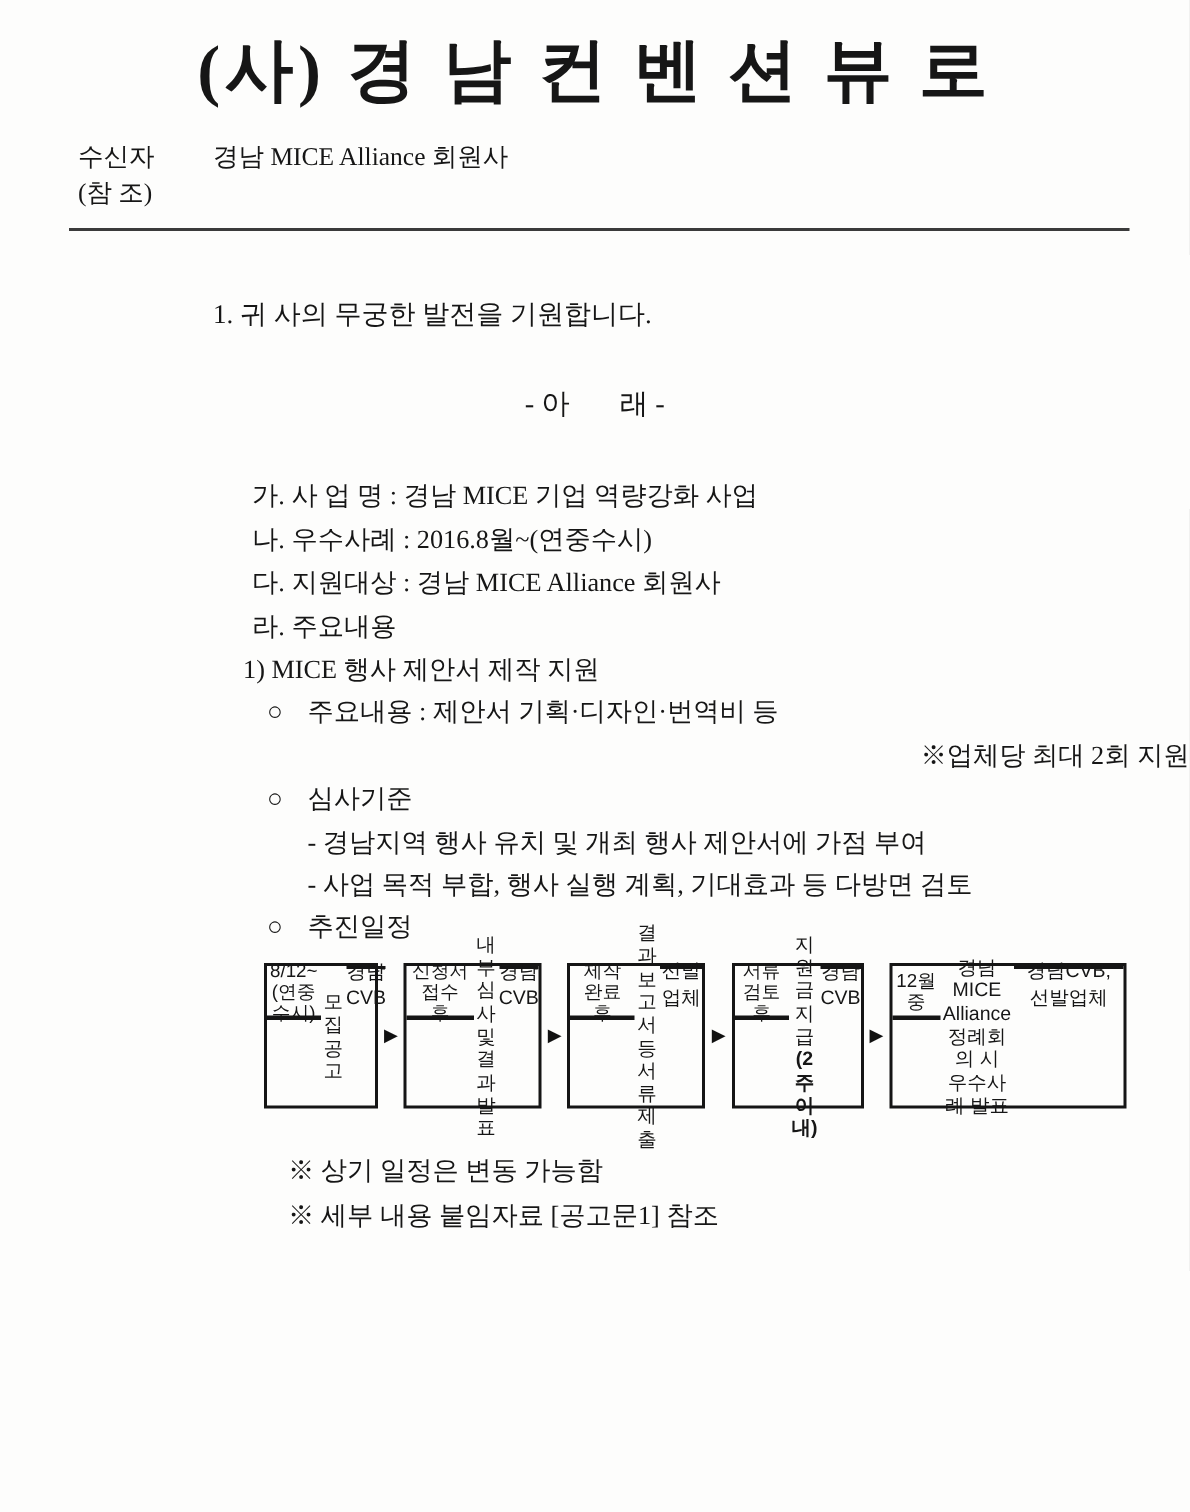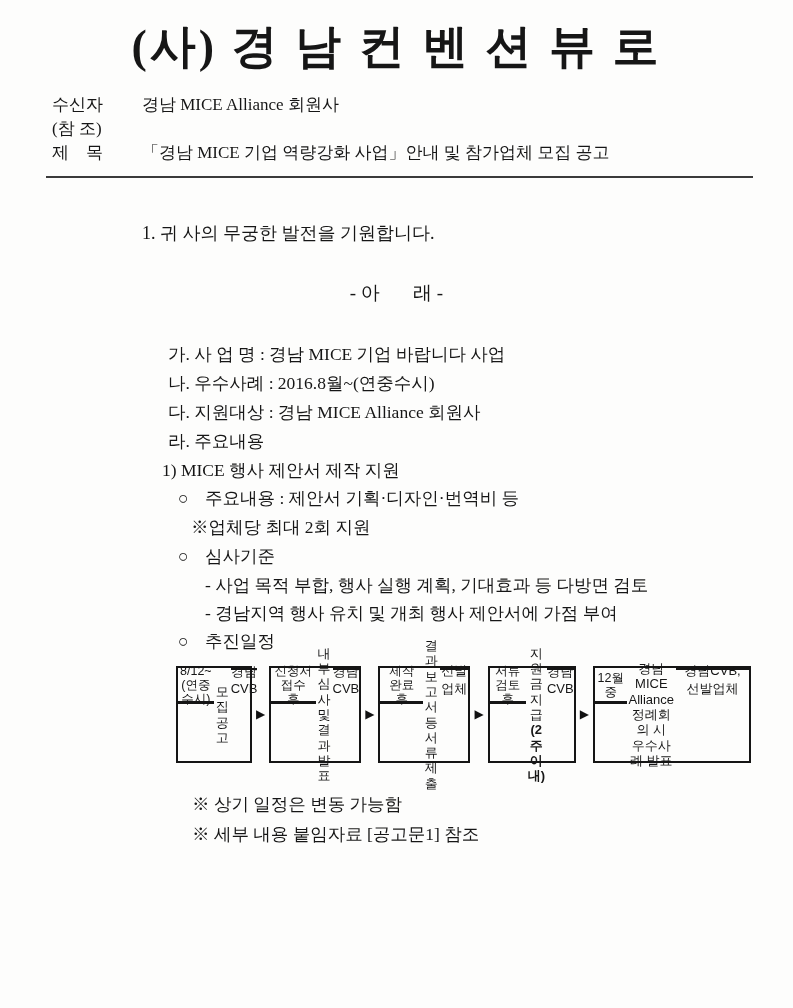--- a/index.html
+++ b/index.html
@@ -20,21 +20,21 @@
   .para { font-size:18px; }
   .para-1 { margin:40px 72px 0 76px; text-indent:66px; line-height:30px; }
   .para-2 { margin:28px 70px 0 76px; text-indent:66px; line-height:32.5px; text-align:justify; }
   .separator { margin-top:32px; text-align:center; font-size:19px; white-space:pre; }
   .outline { margin:34px 0 0 168px; font-size:17.5px; }
   .outline-item { line-height:29px; white-space:pre; }
   .sec-heading { margin-left:-6px; line-height:28px; white-space:pre; }
   .bullets { margin-left:10px; }
   .bullet-row { display:flex; line-height:29px; }
   .bullet-marker { width:27px; flex:none; }
-  .note-row { margin-left:13px; line-height:29px; white-space:pre; }
+  .note-row { line-height:29px; white-space:pre;text-align:right; }
   .dash-row { margin-left:27px; line-height:28px; white-space:pre; }
   .flowchart { display:flex; align-items:center; margin:10px 0 0 176px; }
   .fc-box {
     border:2px solid #151515; height:97px; box-sizing:border-box;
     display:flex; flex-direction:row; text-align:center; flex:none;
     font-family:"Liberation Sans","DejaVu Sans",sans-serif;
   }
   .fc-header {
     height:36px; box-sizing:border-box; border-bottom:3px solid #151515;
     display:flex; align-items:center; justify-content:center;
@@ -62,53 +62,49 @@
   <div class="doc-title">(사) 경 남 컨 벤 션 뷰 로</div>
 
   <div class="meta">
     <div class="meta-row">
       <span class="meta-label">수신자</span>
       <span class="meta-value">경남 MICE Alliance 회원사</span>
     </div>
     <div class="meta-row">
       <span class="meta-label">(참 조)</span>
     </div>
-    <div class="meta-row">
-      <span class="meta-label">제    목</span>
-      <span class="meta-value">「경남 MICE 기업 역량강화 사업」안내 및 참가업체 모집 공고</span>
-    </div>
   </div>
 
   <hr class="rule">
 
   <div class="para para-1">1. 귀 사의 무궁한 발전을 기원합니다.</div>
 
 
   <div class="separator">- 아       래 -</div>
 
   <div class="outline">
-    <div class="outline-item">가. 사 업 명 : 경남 MICE 기업 바랍니다 사업</div>
+    <div class="outline-item">가. 사 업 명 : 경남 MICE 기업 역량강화 사업</div>
     <div class="outline-item">나. 우수사례 : 2016.8월~(연중수시)</div>
     <div class="outline-item">다. 지원대상 : 경남 MICE Alliance 회원사</div>
     <div class="outline-item">라. 주요내용</div>
 
     <div class="sec-heading">1) MICE 행사 제안서 제작 지원</div>
 
     <div class="bullets">
       <div class="bullet-row">
         <span class="bullet-marker">○</span>
         <span>주요내용 : 제안서 기획·디자인·번역비 등</span>
       </div>
       <div class="note-row">※업체당 최대 2회 지원</div>
       <div class="bullet-row">
         <span class="bullet-marker">○</span>
         <span>심사기준</span>
       </div>
+      <div class="dash-row">- 경남지역 행사 유치 및 개최 행사 제안서에 가점 부여</div>
       <div class="dash-row">- 사업 목적 부합, 행사 실행 계획, 기대효과 등 다방면 검토</div>
-      <div class="dash-row">- 경남지역 행사 유치 및 개최 행사 제안서에 가점 부여</div>
       <div class="bullet-row">
         <span class="bullet-marker">○</span>
         <span>추진일정</span>
       </div>
     </div>
   </div>
 
   <div class="flowchart">
     <div class="fc-box w1">
       <div class="fc-header">8/12~

